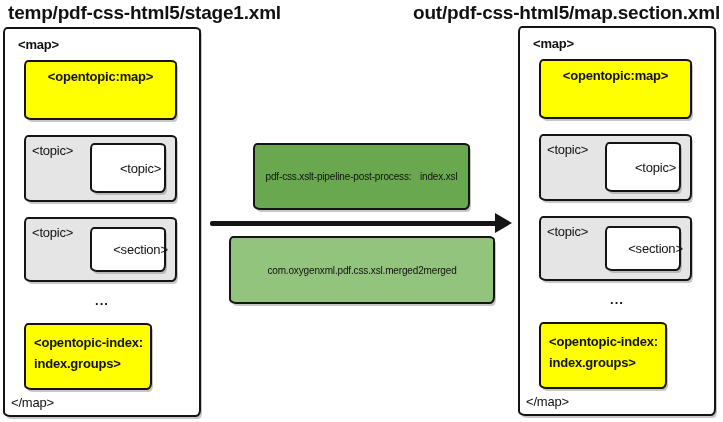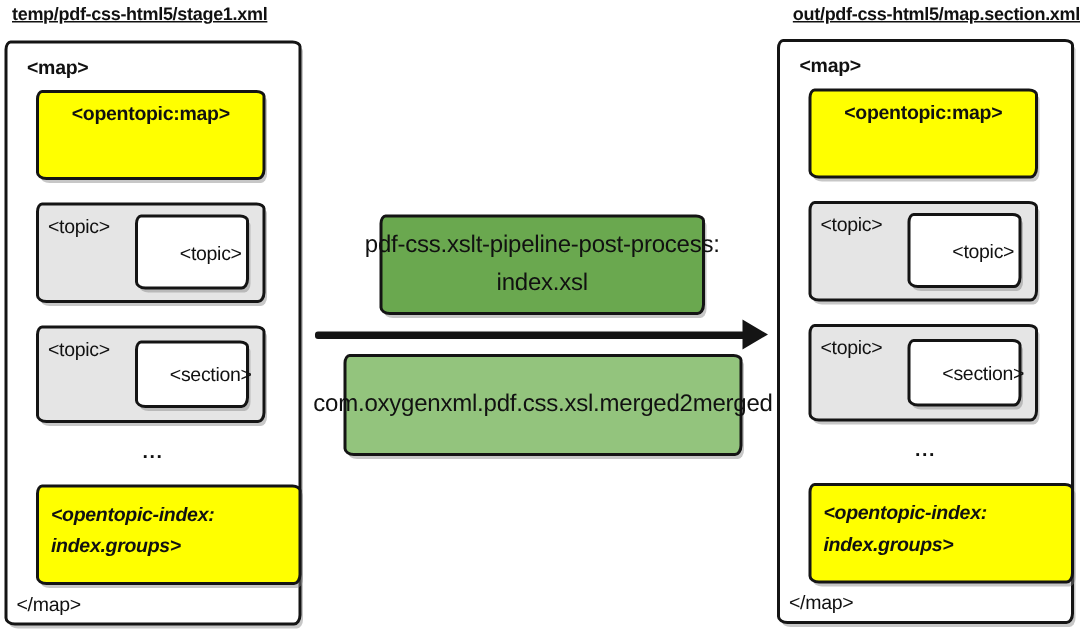--- a/index.html
+++ b/index.html
@@ -17,25 +17,24 @@
   .canvas {
     position: relative;
     width: 723px;
     height: 422px;
     background: #ffffff;
     overflow: hidden;
   }
   .file-label {
     position: absolute;
     top: 2px;
-    font-size: 12px;
+    font-size: 19px;
     font-weight: 600;
     letter-spacing: -0.2px;
     white-space: nowrap;
-    text-decoration: underline;
   }
   .file-label.left  { left: 8px; }
   .file-label.right { right: 3px; text-align: right; }
 
   .sketch {
     border: 2px solid var(--border);
     border-radius: 4px 6px 5px 7px / 6px 4px 7px 5px;
     box-shadow: 2px 3px 0 -1px rgba(130,130,130,0.45);
     padding-left: 25px;
   }
@@ -53,21 +52,21 @@
   .tag { font-size: 13px; letter-spacing: -0.2px; white-space: nowrap; }
 
   .map-open  { position: absolute; left: 13px; top: 8px; font-weight: 600; }
   .map-close { position: absolute; left: 6px;  top: 366px; font-weight: 400; }
 
   .hl-box {
     position: absolute;
     background: var(--highlight);
   }
   .hl-box.y1 { left: 19px; top: 31px; width: 153px; height: 60px; padding: 5px 8px; text-align: center; }
-  .hl-box.y2 { left: 19px; top: 294px; width: 177px; height: 67px; padding: 7px 8px; line-height: 21px; font-style: italic; }
+  .hl-box.y2 { left: 19px; top: 294px; width: 128px; height: 67px; padding: 7px 8px; line-height: 21px; }
   .hl-box .tag { font-weight: 600; }
 
   .topic-box {
     position: absolute;
     background: #e5e5e5;
   }
   .topic-box.t1 { left: 19px; top: 106px; width: 153px; height: 67px; }
   .topic-box.t2 { left: 19px; top: 188px; width: 153px; height: 65px; }
   .topic-box .tlabel { position: absolute; left: 6px; top: 6px; }
   .nested-box {
@@ -87,25 +86,24 @@
     width: 100%;
     text-align: center;
     font-size: 13px;
     font-weight: 700;
     letter-spacing: 1px;
   }
 
   .process-box {
     position: absolute;
     display: flex;
-    flex-direction: column;
     justify-content: space-evenly;
     align-items: center;
     text-align: center;
-    font-size: 16px;
+    font-size: 10px;
     letter-spacing: -0.15px;
     padding: 2px;
     white-space: nowrap;
   }
   .process-box.pipeline {
     left: 253px; top: 143px;
     width: 217px; height: 67px;
     background: var(--pipeline_green);
   }
   .process-box.extension {

